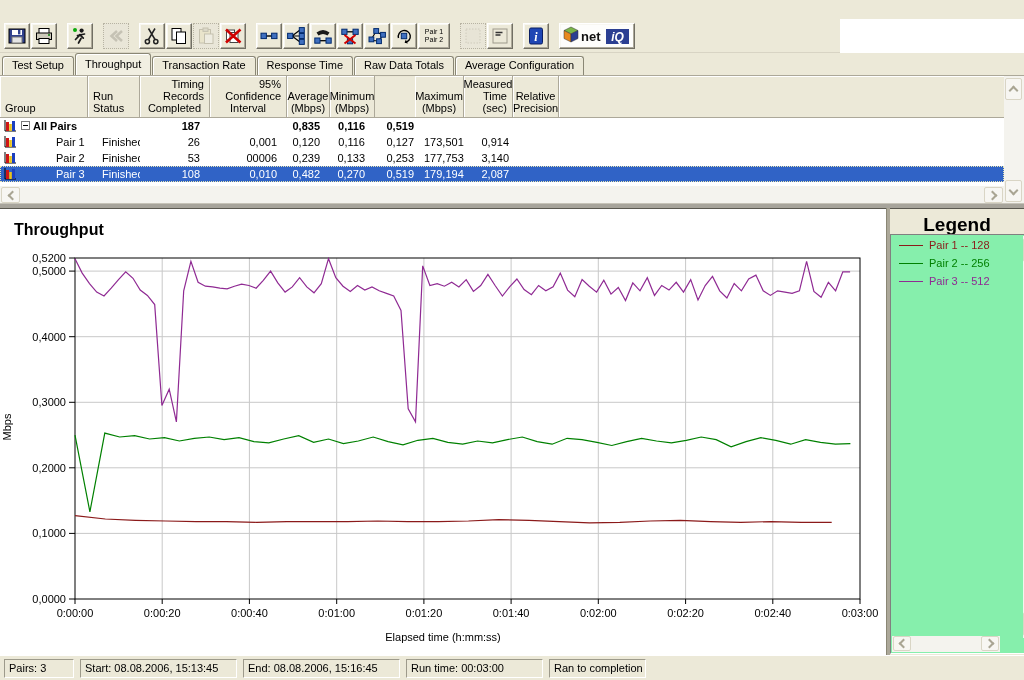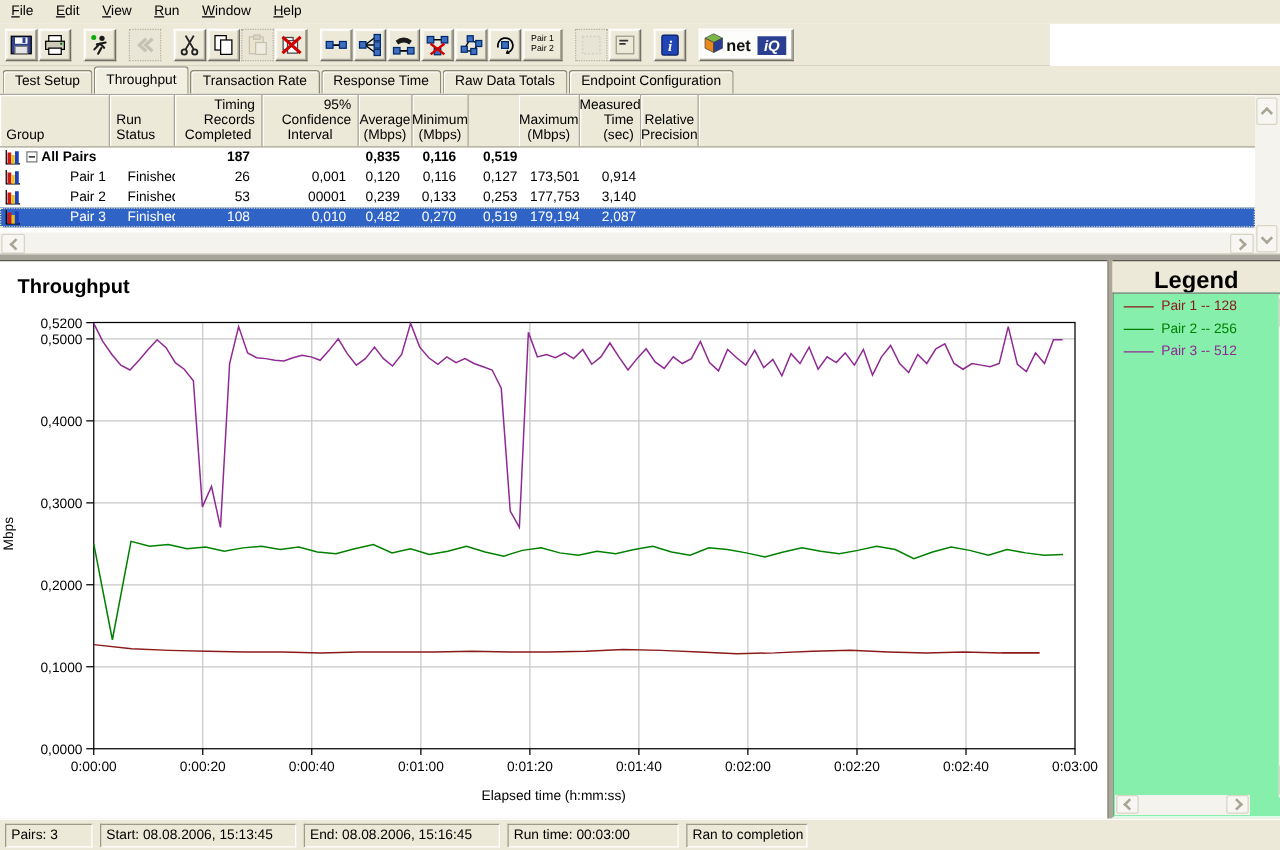--- a/index.html
+++ b/index.html
@@ -73,28 +73,20 @@
   
   #statusbar{position:absolute;left:0;top:655px;width:1024px;height:25px;background:#ece9d8;border-top:1px solid #fff;box-sizing:border-box;display:flex;align-items:center;padding-left:4px;}
   .spanel{height:19px;line-height:17px;border:1px solid;border-color:#9d9a8b #fff #fff #9d9a8b;
           padding:0 4px;margin-right:6px;box-sizing:border-box;overflow:hidden;white-space:nowrap;}
 </style>
 </head>
 <body>
 
 <div id="app">
 
-  <div id="menubar">
-      <div class="menu-item"><u>F</u>ile</div>
-      <div class="menu-item"><u>E</u>dit</div>
-      <div class="menu-item"><u>V</u>iew</div>
-      <div class="menu-item"><u>R</u>un</div>
-      <div class="menu-item"><u>W</u>indow</div>
-      <div class="menu-item"><u>H</u>elp</div>
-    </div>
 
   <div id="toolbar-row">
     <div id="toolbar-strip">
         <div class="tgroup">
           <div class="tbtn">
             <svg width="20" height="20" viewBox="0 0 20 20">
               <rect x="2" y="3" width="16" height="14" fill="#30418f" stroke="#000"></rect>
               <rect x="5" y="4" width="10" height="5" fill="#fff"></rect>
               <rect x="11" y="4" width="2.4" height="4.4" fill="#30418f"></rect>
               <rect x="5" y="11" width="10" height="6" fill="#e4e4e4" stroke="#777"></rect>
@@ -246,21 +238,21 @@
         </div>
       </div>
   </div>
 
   <div id="tabrow">
       <div class="tab">Test Setup</div>
       <div class="tab active">Throughput</div>
       <div class="tab">Transaction Rate</div>
       <div class="tab">Response Time</div>
       <div class="tab">Raw Data Totals</div>
-      <div class="tab">Endpoint Configuration</div>
+      <div class="tab">Average Configuration</div>
     </div>
 
   <div id="tablepane">
     <div id="thead">
         <div class="th" style="width: 88px;">
           <div>Group</div>
         </div>
         <div class="th" style="width: 52px;">
           <div>Run Status</div>
         </div>
@@ -333,21 +325,21 @@
         <div class="trow">
           <span class="rowicon"><svg width="14" height="14" viewBox="0 0 14 14">
               <path d="M2 1 V12 H13" stroke="#000" fill="none"></path>
               <rect x="3" y="3" width="3" height="9" fill="#cf1616"></rect>
               <rect x="6.2" y="5" width="2.6" height="7" fill="#e8c21a"></rect>
               <rect x="9" y="2" width="3" height="10" fill="#1c3fbf"></rect>
             </svg></span>
           <div class="cell" style="width: 88px; padding-left: 56px; box-sizing: border-box;">Pair 2</div>
           <div class="cell" style="width: 52px; padding-left: 14px;">Finished</div>
           <div class="cell num" style="width: 70px;">53</div>
-          <div class="cell num" style="width: 77px;">00001</div>
+          <div class="cell num" style="width: 77px;">00006</div>
           <div class="cell num" style="width: 43px;">0,239</div>
           <div class="cell num" style="width: 45px;">0,133</div>
           <div class="cell num" style="width: 49px;">0,253</div>
           <div class="cell num" style="width: 49px;">177,753</div>
           <div class="cell num" style="width: 46px;">3,140</div>
         </div>
         <div class="trow selected">
           <span class="rowicon"><svg width="14" height="14" viewBox="0 0 14 14">
               <path d="M2 1 V12 H13" stroke="#000" fill="none"></path>
               <rect x="3" y="3" width="3" height="9" fill="#cf1616"></rect>

